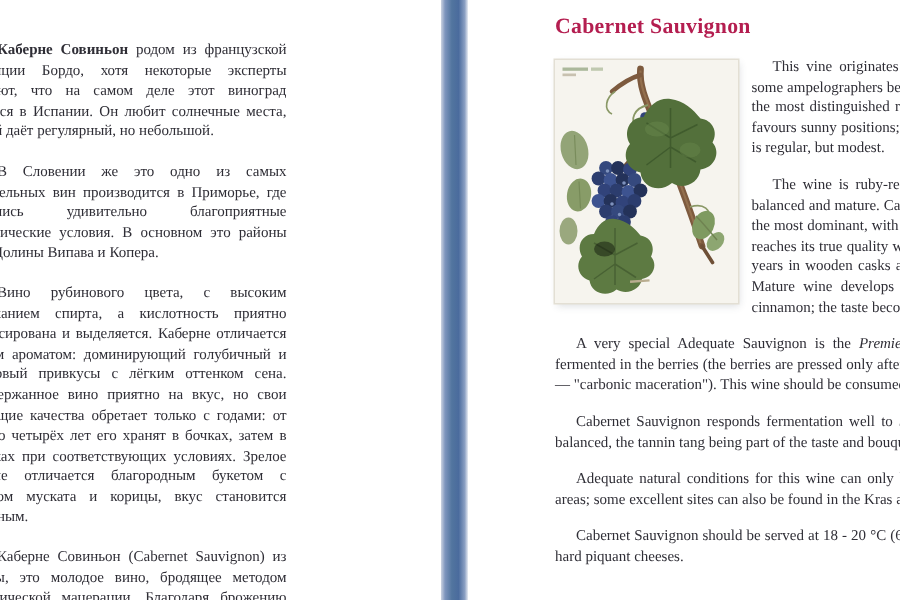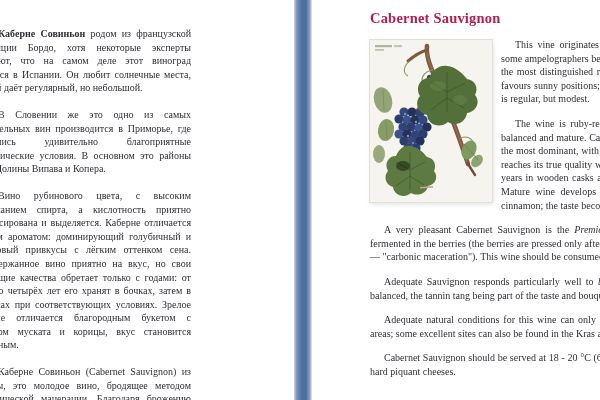--- a/index.html
+++ b/index.html
@@ -139,18 +139,18 @@
         <path d="M94 104 C98 108 103 114 108 120" stroke="#6f8351" stroke-width="1" fill="none"></path>
       </g>
 
       <rect x="50" y="147" width="13" height="1.6" fill="#b9ad90" transform="rotate(-4 50 147)"></rect>
     </svg>
   </div>
 
   <div>
       <p><span>This vine originates in the French province of Bordeaux, although some ampelographers believe that it actually came from Spain. It is one of the most distinguished red wine vines of the world. Cabernet Sauvignon favours sunny positions; no position can be good enough for it. The yield is regular, but modest.</span></p>
       <p><span>The wine is ruby-red, rather high in alcohol, the acidity pleasantly balanced and mature. Cabernet has a distinguishing aroma: blueberries are the most dominant, with a hint of dried hay. Young wine is pleasant, but it reaches its true quality with ageing: depending on the vintage, two to four years in wooden casks and up to four years in bottles, properly cellared. Mature wine develops a characteristic noble bouquet of nutmeg and cinnamon; the taste becomes smooth and velvety.</span></p>
-      <p><span>A very pleasant Cabernet Sauvignon is the </span><span style="font-style: italic;">Premiere</span><span> from Vipava, a Sauvignon which has been fermented in the berries (the berries are pressed only after the must has gone through primary fermentation — "carbonic maceration"). This wine should be consumed while young.</span></p>
-      <p><span>Adequate Sauvignon responds particularly well to </span><span style="font-style: italic;">barrique</span><span> ageing. Barrique is extremely rich and balanced, the tannin tang being part of the taste and bouquet of this wine.</span></p>
+      <p><span>A very special Adequate Sauvignon is the </span><span style="font-style: italic;">Premiere</span><span> from Vipava, a Sauvignon which has been fermented in the berries (the berries are pressed only after the must has gone through primary fermentation — "carbonic maceration"). This wine should be consumed while young.</span></p>
+      <p><span>Cabernet Sauvignon responds fermentation well to </span><span style="font-style: italic;">barrique</span><span> ageing. Barrique is extremely rich and balanced, the tannin tang being part of the taste and bouquet of this wine.</span></p>
       <p><span>Adequate natural conditions for this wine can only be found in the Brda, Vipava Valley, and Koper areas; some excellent sites can also be found in the Kras area.</span></p>
       <p><span>Cabernet Sauvignon should be served at 18 - 20 °C (64.4 - 68 °F) with roast pork, grilled wild duck, or hard piquant cheeses.</span></p>
     </div>
 </div>
 
 </body></html>

